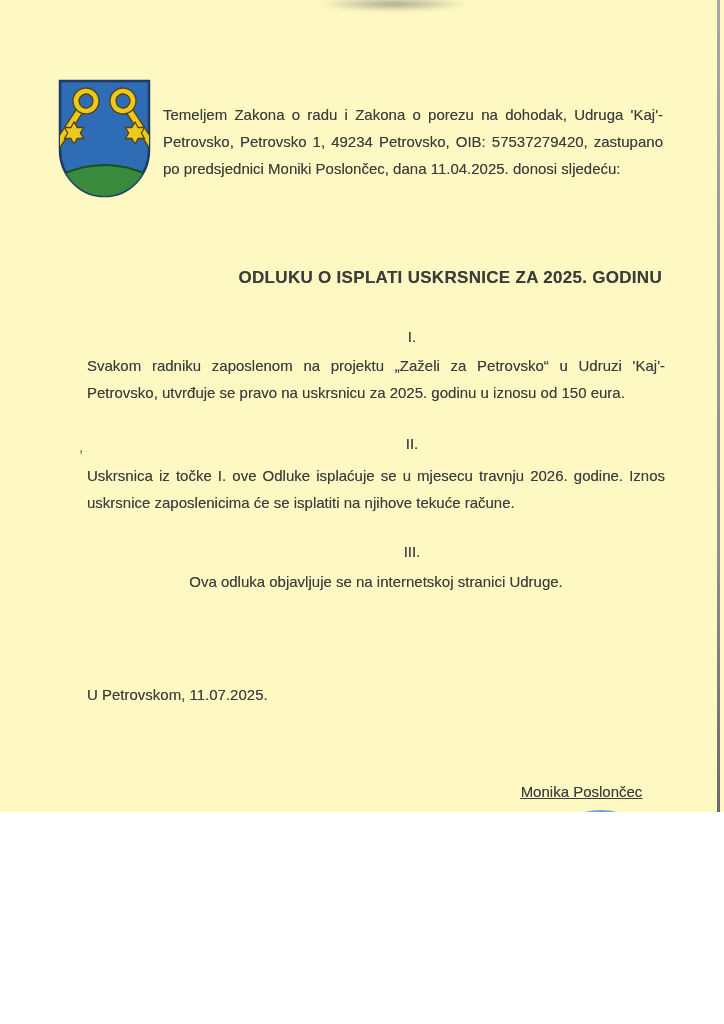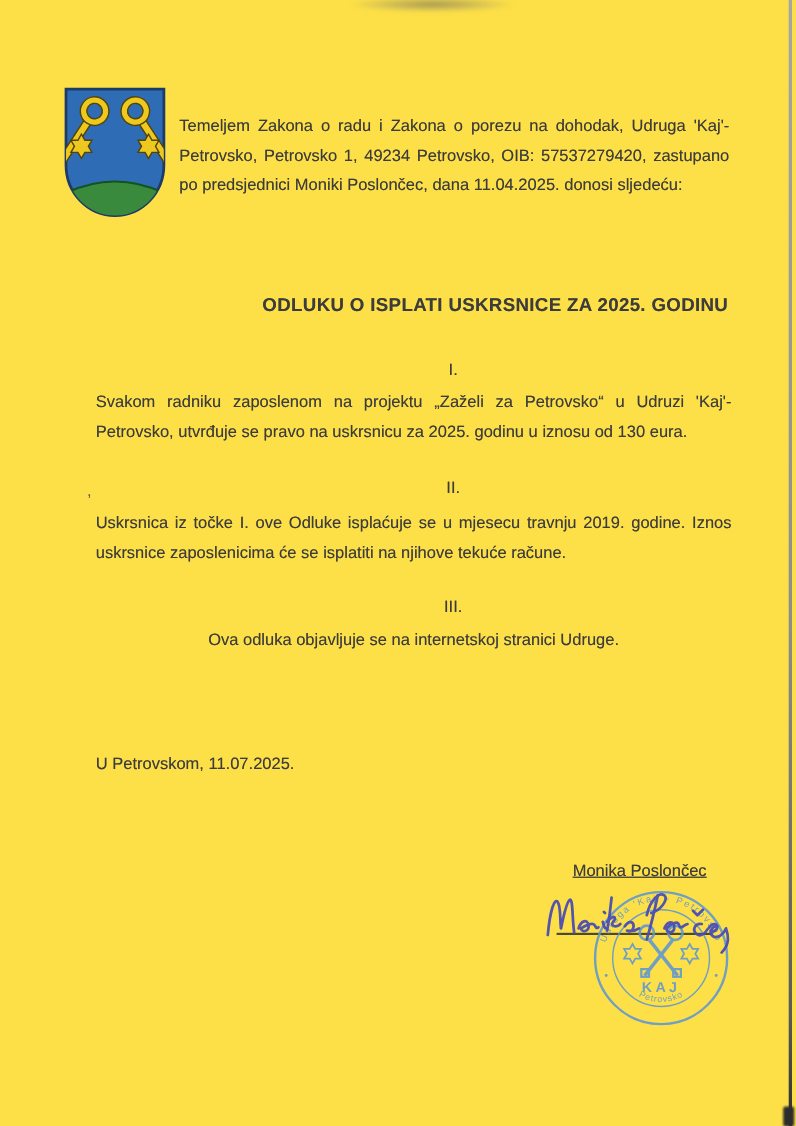--- a/index.html
+++ b/index.html
@@ -1,20 +1,20 @@
 <!DOCTYPE html>
 <html><head>
 <meta charset="utf-8">
 <style>
   html, body { margin: 0; padding: 0; background: #ffffff; }
   .page {
     position: relative;
     width: 724px;
-    height: 1024px;
-    background: #fde047;
+    height: 812px;
+    background: #fef9c3;
     overflow: hidden;
     font-family: "Liberation Sans", sans-serif;
     color: #3c3c3c;
   }
   .scan-text { text-shadow: 0 0 0.6px rgba(60,60,60,0.55); }
 
   
   .smudge {
     position: absolute; left: 318px; top: -3px; width: 150px; height: 14px;
     background: radial-gradient(ellipse at center, rgba(90,90,90,0.55) 0%, rgba(120,120,120,0.25) 45%, transparent 72%);
@@ -103,25 +103,25 @@
     </g>
     <use href="#hexstar" transform="translate(17,55)" fill="#edc91f" stroke="#54430a" stroke-width="1.3"></use>
     <use href="#hexstar" transform="translate(78,55)" fill="#edc91f" stroke="#54430a" stroke-width="1.3"></use>
   </svg>
 
   <p class="intro scan-text">Temeljem Zakona o radu i Zakona o porezu na dohodak, Udruga 'Kaj'-Petrovsko, Petrovsko 1, 49234 Petrovsko, OIB: 57537279420, zastupano po predsjednici Moniki Poslončec, dana 11.04.2025. donosi sljedeću:</p>
 
   <h1 class="doc-title scan-text">ODLUKU O ISPLATI USKRSNICE ZA 2025. GODINU</h1>
 
   <div class="numeral num-1 scan-text">I.</div>
-  <p class="para para-1 scan-text">Svakom radniku zaposlenom na projektu „Zaželi za Petrovsko“ u Udruzi 'Kaj'-Petrovsko, utvrđuje se pravo na uskrsnicu za 2025. godinu u iznosu od 130 eura.</p>
+  <p class="para para-1 scan-text">Svakom radniku zaposlenom na projektu „Zaželi za Petrovsko“ u Udruzi 'Kaj'-Petrovsko, utvrđuje se pravo na uskrsnicu za 2025. godinu u iznosu od 150 eura.</p>
 
   <span class="stray">,</span>
   <div class="numeral num-2 scan-text">II.</div>
-  <p class="para para-2 scan-text">Uskrsnica iz točke I. ove Odluke isplaćuje se u mjesecu travnju 2019. godine. Iznos uskrsnice zaposlenicima će se isplatiti na njihove tekuće račune.</p>
+  <p class="para para-2 scan-text">Uskrsnica iz točke I. ove Odluke isplaćuje se u mjesecu travnju 2026. godine. Iznos uskrsnice zaposlenicima će se isplatiti na njihove tekuće račune.</p>
 
   <div class="numeral num-3 scan-text">III.</div>
   <p class="para para-3 scan-text">Ova odluka objavljuje se na internetskoj stranici Udruge.</p>
 
   <p class="place-date scan-text">U Petrovskom, 11.07.2025.</p>
 
   <div class="sig-block">
     <div class="sig-name scan-text">Monika Poslončec</div>
   </div>
   <div class="sig-line"></div>

